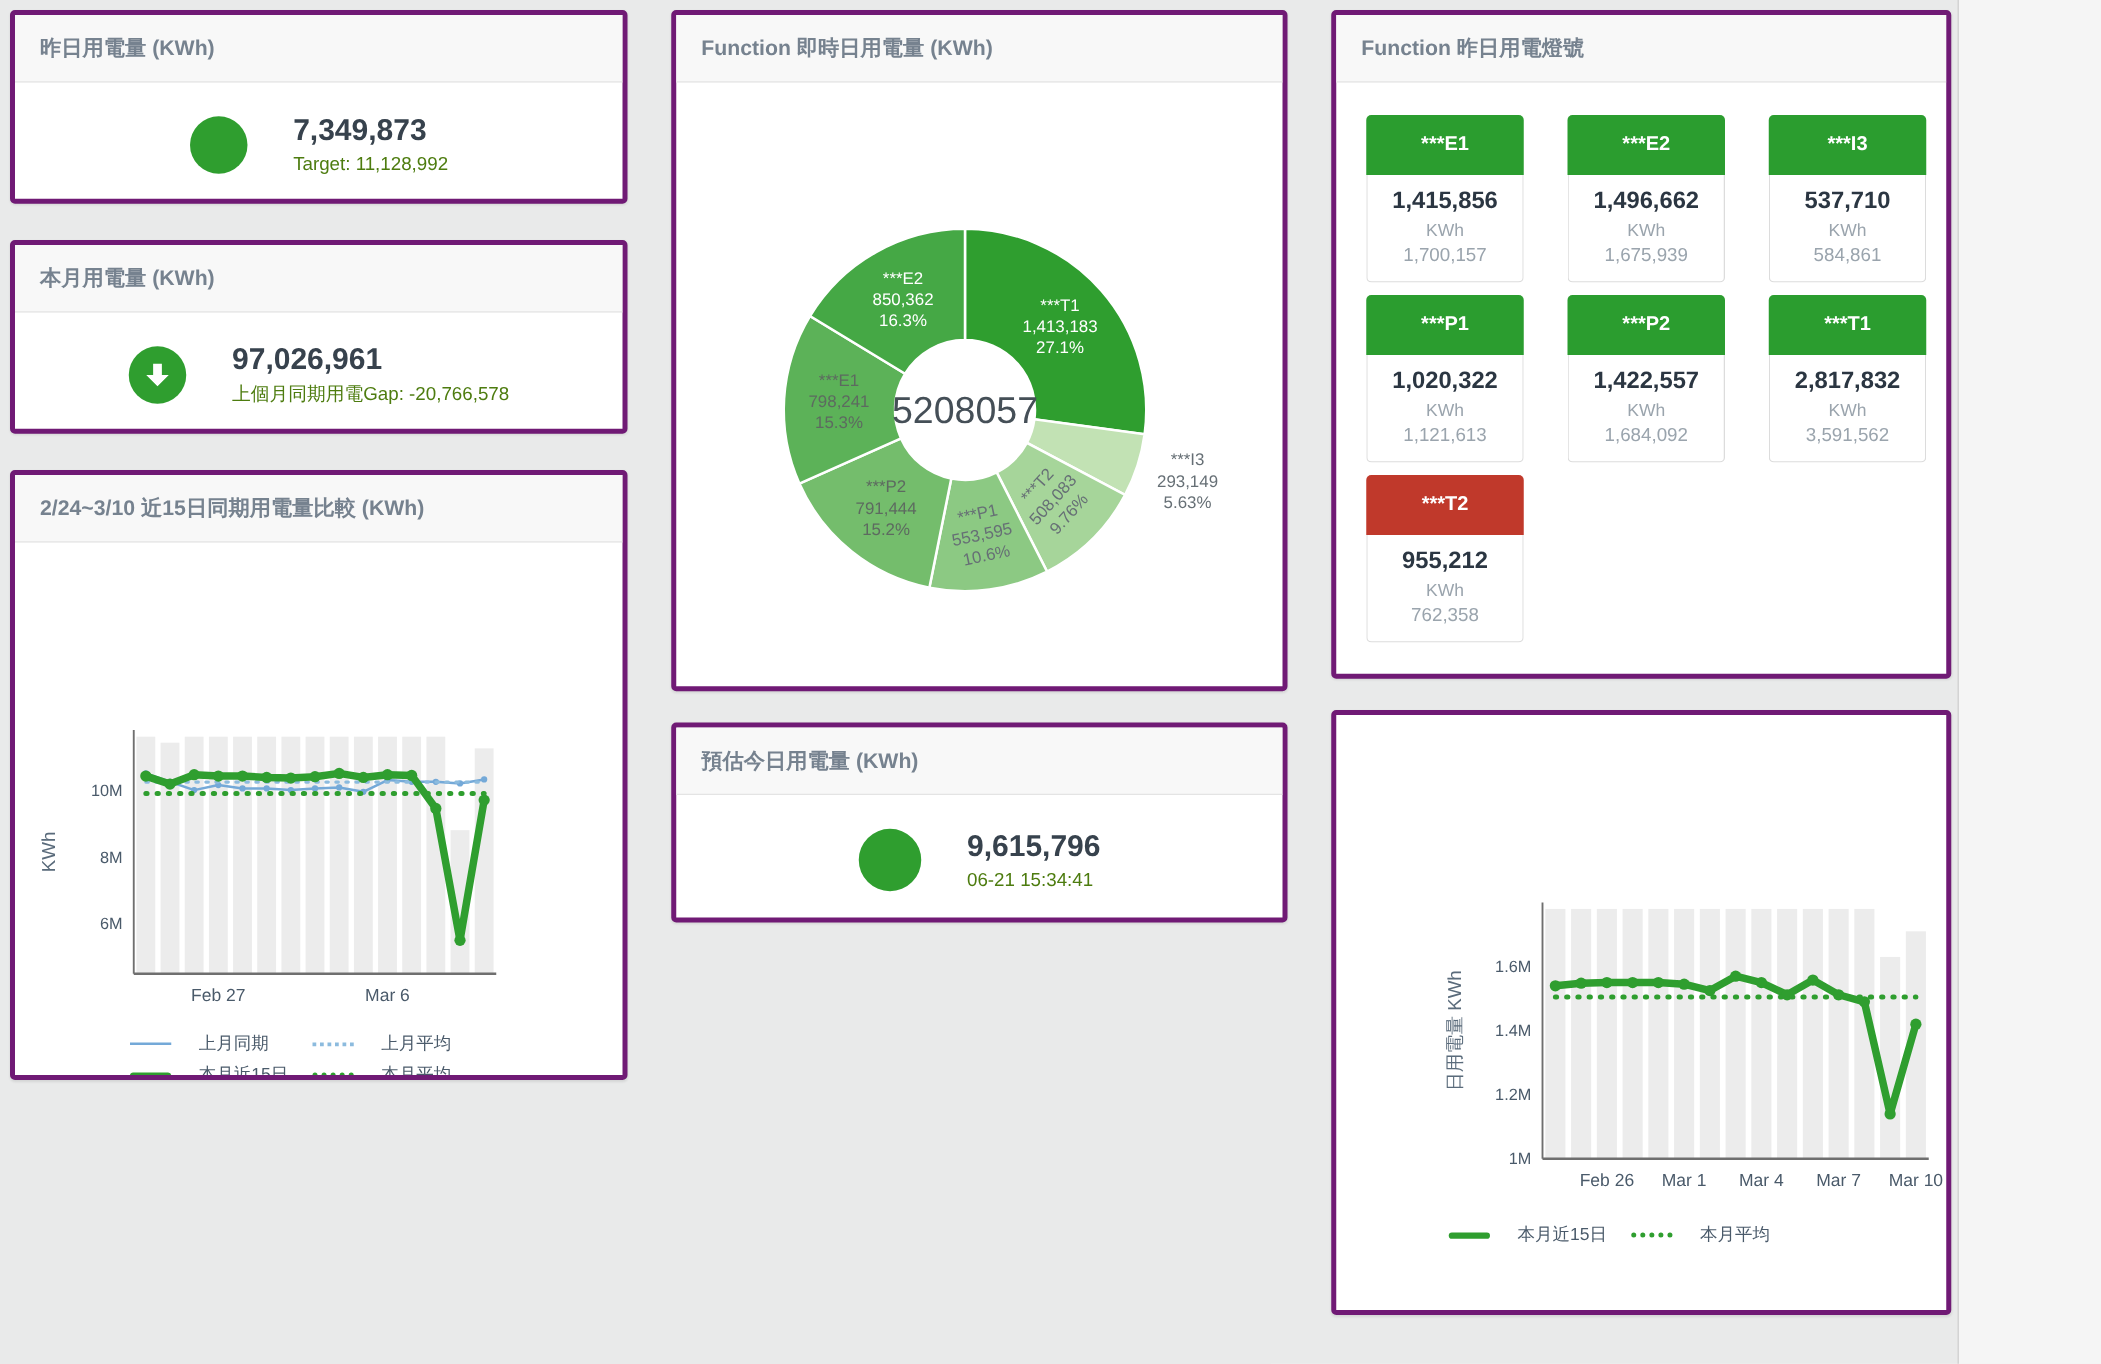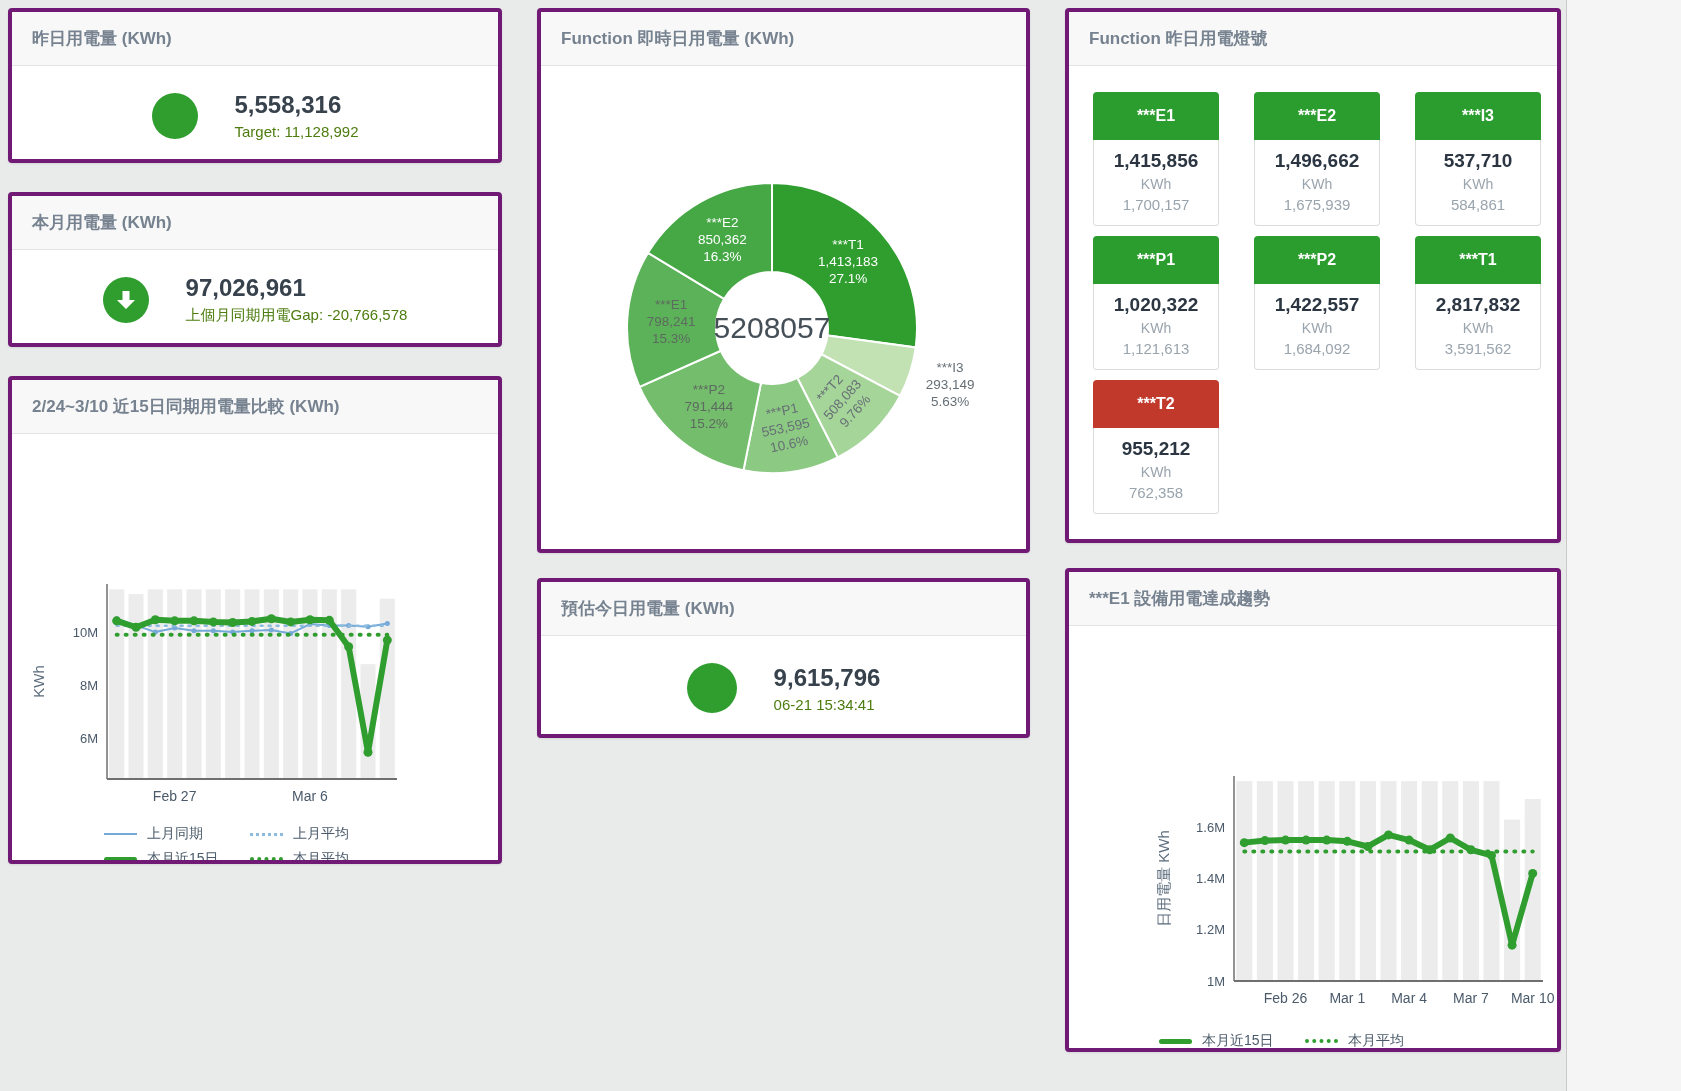--- a/index.html
+++ b/index.html
@@ -50,21 +50,21 @@
   .compare-card { height:488px; }
   .trend-card { height:484px; }
   svg text { font-family:"Liberation Sans", sans-serif; }
   .tick { font-size:13px; fill:#4a5a6a; }
   .xtick { font-size:14px; fill:#4a5a6a; }
   .axlabel { font-size:15px; fill:#5a6b7b; }
 
   
   .legend { padding-left:92px; margin-top:2px; }
   .legend-row { display:flex; margin-bottom:7px; align-items:center; }
-  .legend-item { display:flex; align-items:center; gap:10px; width:146px;
+  .legend-item { display:flex; align-items:center; gap:22px; width:146px;
     font-size:14px; color:#4a5a6a; cursor:pointer; }
   .sw { display:inline-block; flex:0 0 auto; }
   .sw-line-blue   { width:33px; height:0; border-top:2px solid #74a9d8; }
   .sw-dash-blue   { width:33px; height:0; border-top:3px dotted #8cbbde; }
   .sw-line-green  { width:33px; height:5px; background:#2f9e2f; border-radius:3px; }
   .sw-dash-green  { width:33px; height:0; border-top:4px dotted #2f9e2f; }
 </style>
 </head>
 <body>
 
@@ -72,21 +72,21 @@
 
   <div class="col col-left">
 
     <section class="card stat-card">
       <header class="card-header">
         <span class="card-title">昨日用電量 (KWh)</span>
       </header>
       <div class="stat-body">
         <span class="stat-circle" style="background:#2f9e2f"></span>
         <div class="stat-text">
-          <div class="stat-value">5,558,316</div>
+          <div class="stat-value">7,349,873</div>
           <div class="stat-sub">Target: 11,128,992</div>
         </div>
       </div>
     </section>
 
 
     <section class="card stat-card">
       <header class="card-header">
         <span class="card-title">本月用電量 (KWh)</span>
       </header>
@@ -323,23 +323,20 @@
           <div class="tile-body">
             <div class="tile-value">955,212</div>
             <div class="tile-unit">KWh</div>
             <div class="tile-target">762,358</div>
           </div>
         </div>
       </div>
     </section>
 
     <section class="card trend-card">
-      <header class="card-header">
-        <span class="card-title">***E1 設備用電達成趨勢</span>
-      </header>
       <div class="card-body">
         <svg id="trend-svg" width="488" height="400">
             <rect x="167.26600000000002" y="155.125" width="16.068" height="199.875" fill="#ececec"></rect>
             <rect x="187.866" y="155.125" width="16.068" height="199.875" fill="#ececec"></rect>
             <rect x="208.466" y="155.125" width="16.068" height="199.875" fill="#ececec"></rect>
             <rect x="229.066" y="155.125" width="16.068" height="199.875" fill="#ececec"></rect>
             <rect x="249.666" y="155.125" width="16.068" height="199.875" fill="#ececec"></rect>
             <rect x="270.266" y="155.125" width="16.068" height="199.875" fill="#ececec"></rect>
             <rect x="290.866" y="155.125" width="16.068" height="199.875" fill="#ececec"></rect>
             <rect x="311.466" y="155.125" width="16.068" height="199.875" fill="#ececec"></rect>

